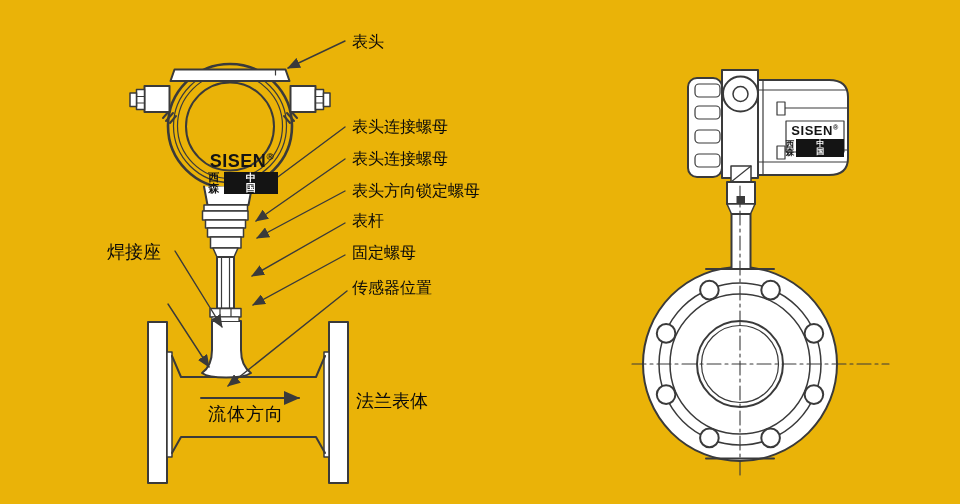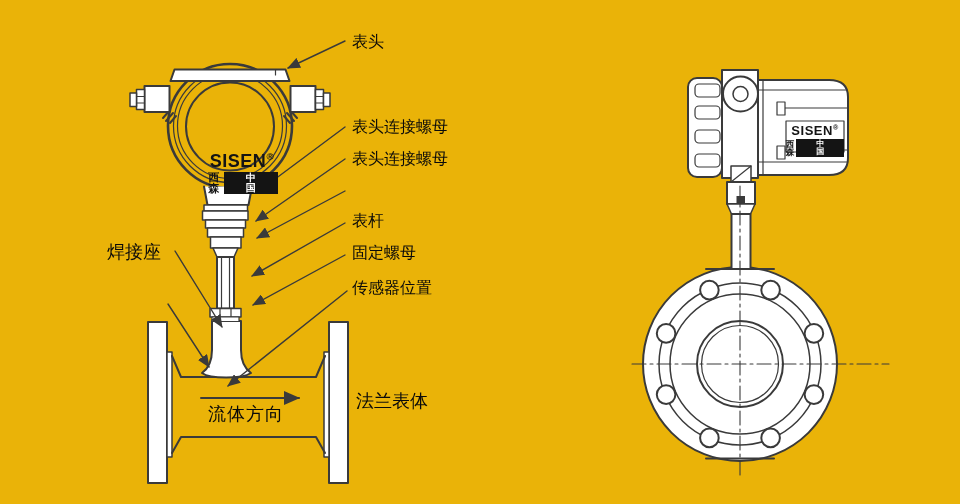--- a/index.html
+++ b/index.html
@@ -185,20 +185,21 @@
       </g>
 
       <line x1="632" y1="364" x2="889" y2="364" class="cl"></line>
       <line x1="740" y1="186" x2="740" y2="479" class="cl"></line>
     </g>
   </svg>
 
   <div class="lbl" style="left:352px;top:33px">表头</div>
   <div class="lbl" style="left:352px;top:118px">表头连接螺母</div>
   <div class="lbl" style="left:352px;top:150px">表头连接螺母</div>
+  <div class="lbl" style="left:352px;top:182px">表头方向锁定螺母</div>
   <div class="lbl" style="left:352px;top:212px">表杆</div>
   <div class="lbl" style="left:352px;top:244px">固定螺母</div>
   <div class="lbl" style="left:352px;top:279px">传感器位置</div>
   <div class="lbl big" style="left:107px;top:242px">焊接座</div>
   <div class="lbl big" style="left:208px;top:404px;letter-spacing:1px">流体方向</div>
   <div class="lbl big" style="left:356px;top:391px">法兰表体</div>
 
   <div class="logo logo-left">
     <div class="nm"><span>SISEN</span><sup>®</sup></div>
     <div class="row">

